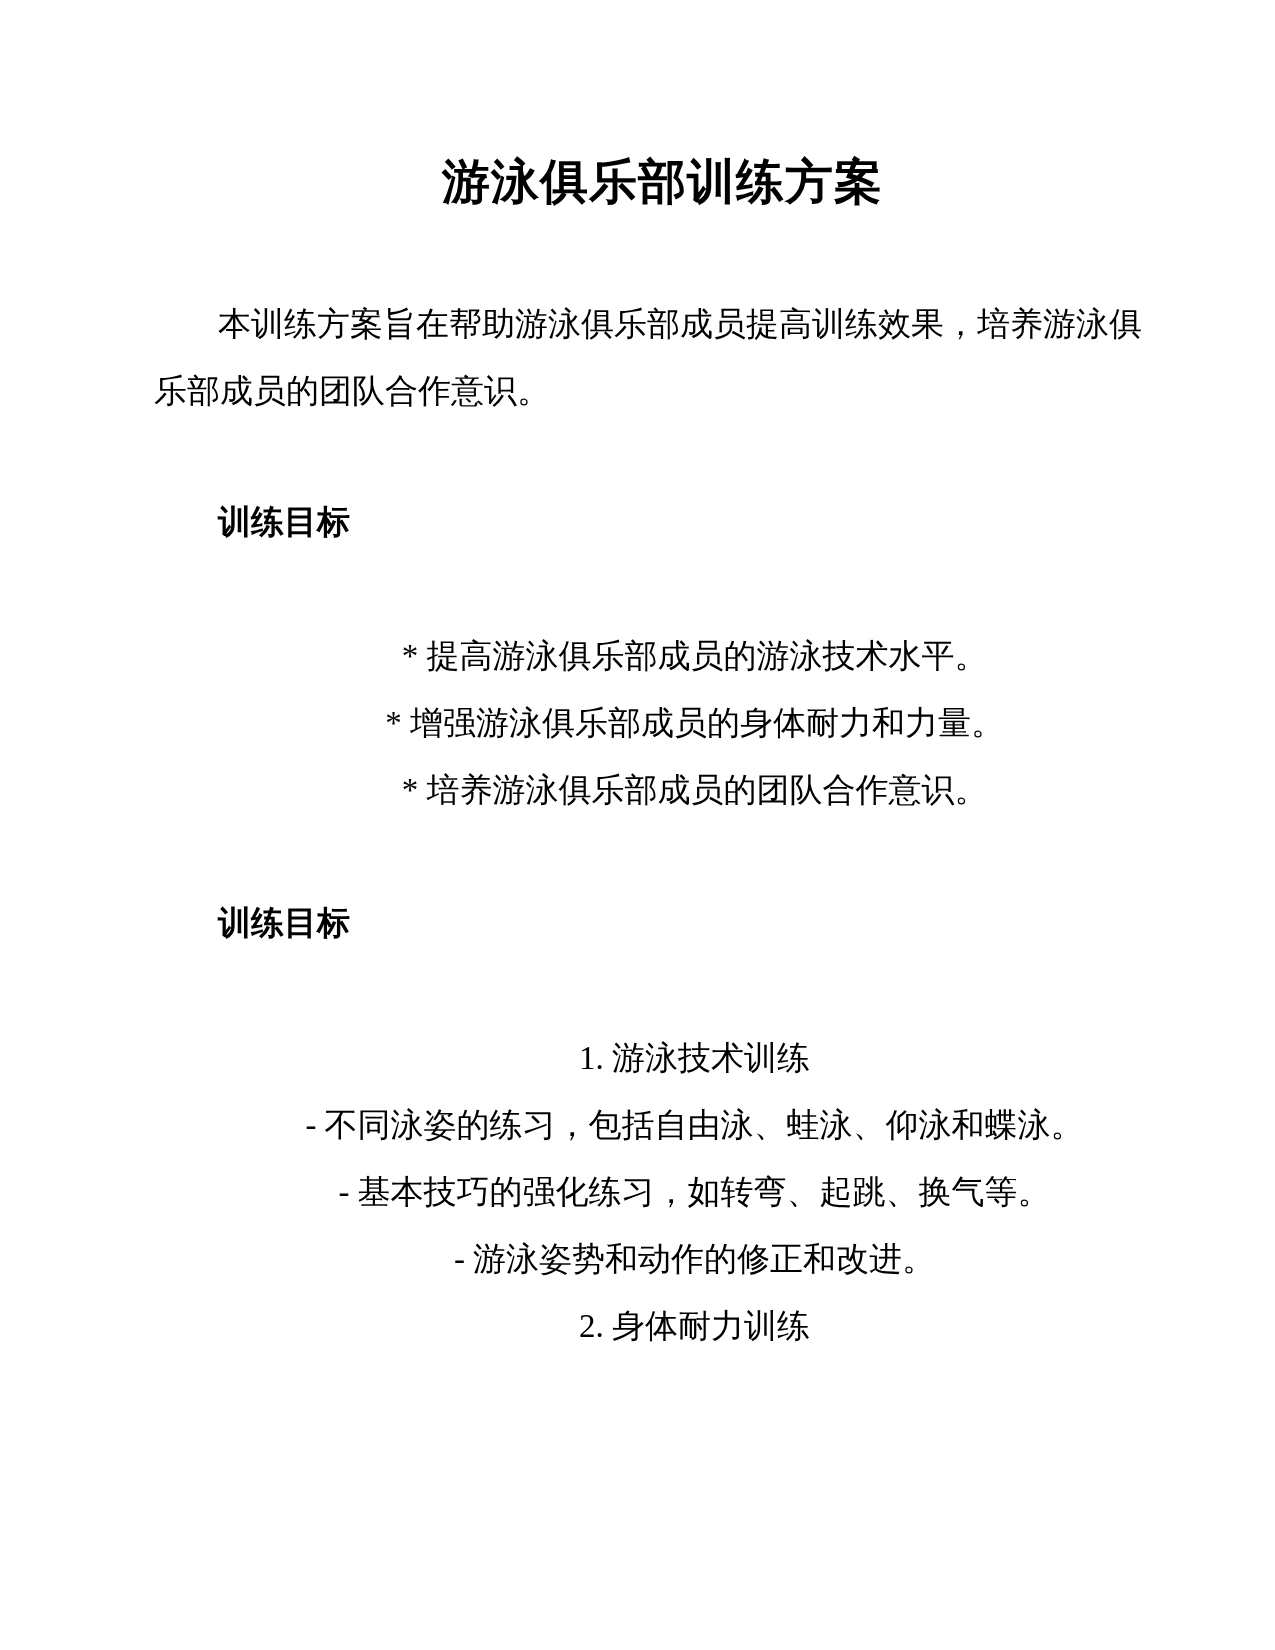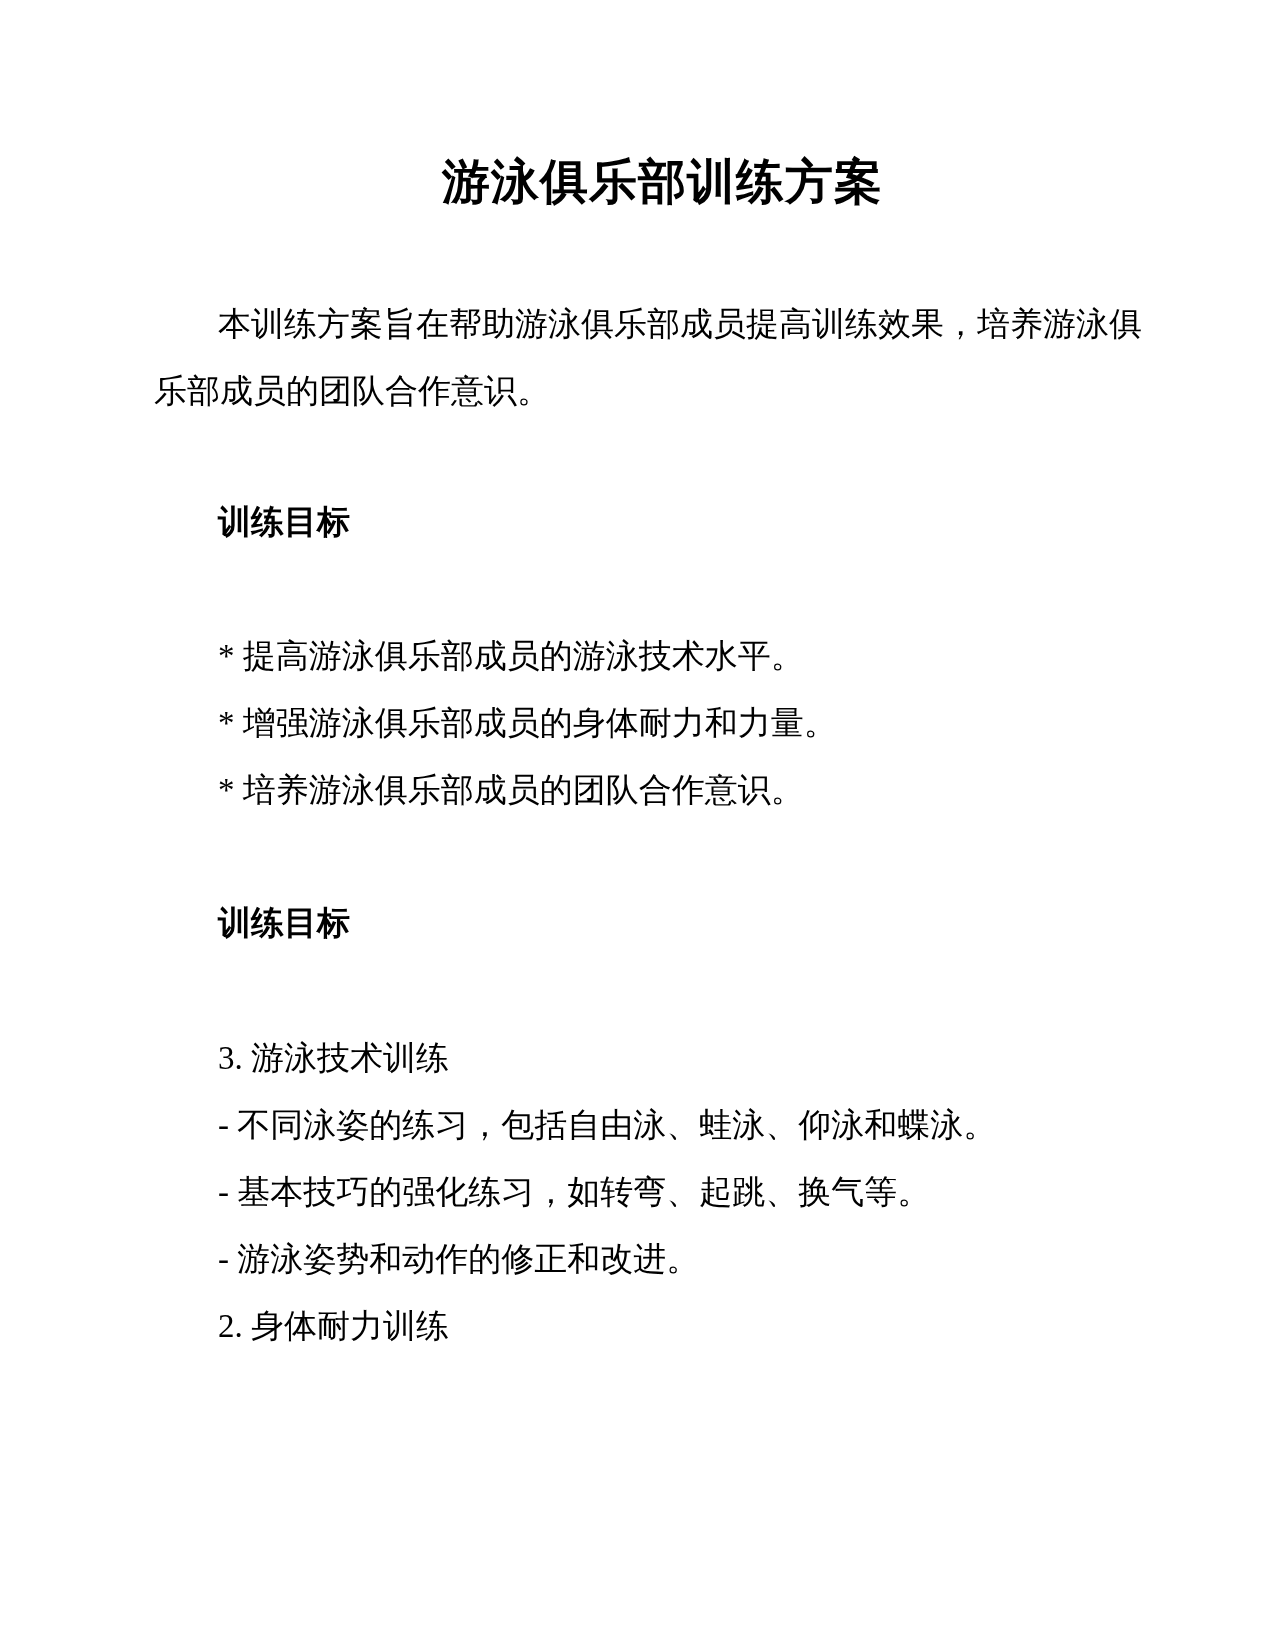--- a/index.html
+++ b/index.html
@@ -39,21 +39,21 @@
   }
   .h-intro   { margin-top: 69px; }
   .h-goals   { margin-top: 64px; }
   .h-content { margin-top: 66px; }
   .para {
     margin: 67px 0 0 0;
     font-size: 33px;
     line-height: 67px;
     text-indent: 64px;
   }
-  .list { margin: 0; }
+  .list { margin: 0; text-align: center; }
   .goals-list   { margin-top: 68px; }
   .content-list { margin-top: 69px; }
   .list .line {
     font-size: 33px;
     line-height: 67px;
     text-indent: 64px;
     white-space: nowrap;
   }
 </style>
 </head>
@@ -70,20 +70,20 @@
 
   <div class="list goals-list">
     <div class="line">* 提高游泳俱乐部成员的游泳技术水平。</div>
     <div class="line">* 增强游泳俱乐部成员的身体耐力和力量。</div>
     <div class="line">* 培养游泳俱乐部成员的团队合作意识。</div>
   </div>
 
   <h2 class="heading h-content">训练目标</h2>
 
   <div class="list content-list">
-    <div class="line">3. 游泳技术训练</div>
+    <div class="line">1. 游泳技术训练</div>
     <div class="line">- 不同泳姿的练习，包括自由泳、蛙泳、仰泳和蝶泳。</div>
     <div class="line">- 基本技巧的强化练习，如转弯、起跳、换气等。</div>
     <div class="line">- 游泳姿势和动作的修正和改进。</div>
     <div class="line">2. 身体耐力训练</div>
   </div>
 
 </div>
 
 </body></html>

